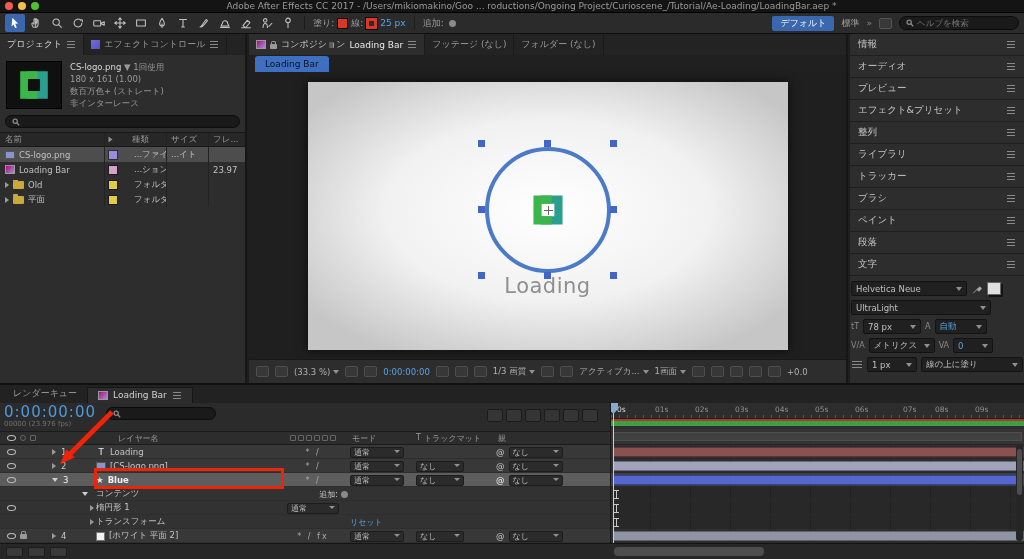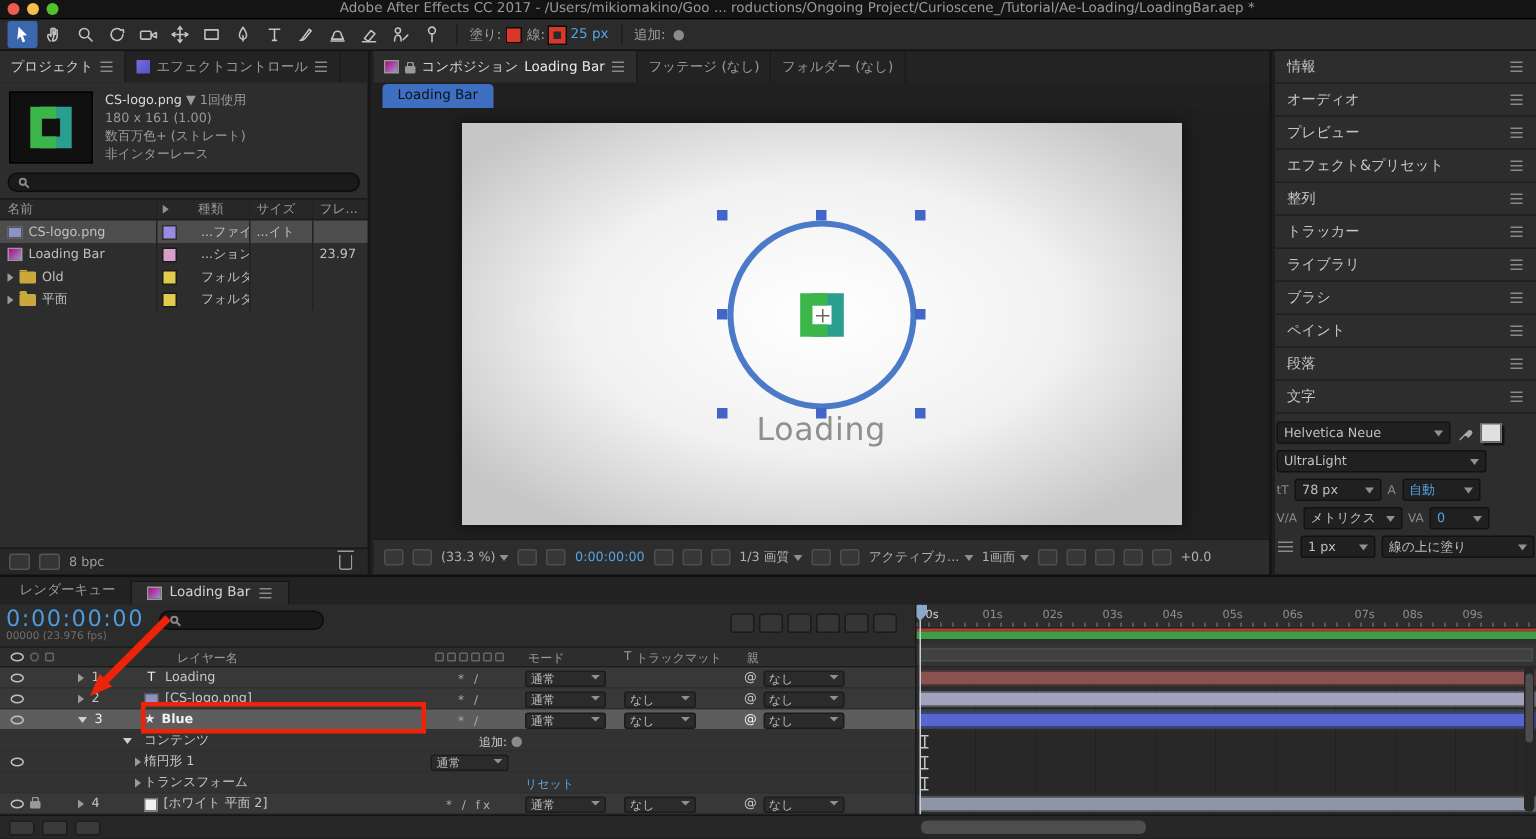--- a/index.html
+++ b/index.html
@@ -250,20 +250,33 @@
     </div>
   <div class="tb-sep"></div>
   <span class="tb-label">塗り:</span>
   <span class="swatch-fill"></span>
   <span class="tb-label">線:</span>
   <span class="swatch-stroke"></span>
   <span class="tb-val">25 px</span>
   <div class="tb-sep"></div>
   <span class="tb-label">追加:</span>
   <span class="add-dot"></span>
+  <div id="tb-right">
+    <span class="ws-active">デフォルト</span>
+    <span class="ws">標準</span>
+    <span class="chevrons">»</span>
+    <span class="wsico"></span>
+    <div class="searchbox" style="width:120px">
+      <svg class="mag" viewBox="0 0 10 10">
+          <circle cx="4" cy="4" r="2.6"></circle>
+          <path d="M6 6 L9 9"></path>
+        </svg>
+      <input placeholder="ヘルプを検索" style="">
+    </div>
+  </div>
 </div>
 
 <div id="project">
   <div class="ptabs">
     <div class="ptab active">
       <span>プロジェクト</span>
       <span class="menu-lines"></span>
     </div>
     <div class="ptab">
       <span class="fx-chip"></span>
@@ -346,26 +359,20 @@
         <span class="twirl-r"></span>
         <span class="folder"></span>
         <span>平面</span>
       </div>
     <div class="col-type">
         <span class="chip" style="background:#e0cc4a"></span>
         <span>フォルダー</span>
       </div>
     <div class="col-size"></div>
     <div class="col-frame"></div>
-  </div>
-  <div id="proj-footer">
-    <span class="fico"></span>
-    <span class="fico"></span>
-    <span>8 bpc</span>
-    <span class="trash"></span>
   </div>
 </div>
 
 <div id="viewer">
   <div class="ptabs">
     <div class="ptab active">
       <span class="cicon"></span>
       <span class="lockico"></span>
       <span>コンポジション</span>
       <span style="color:#e8e8e8">Loading Bar</span>
@@ -451,25 +458,25 @@
     </div>
   <div class="side-item">
       <span>エフェクト&amp;プリセット</span>
       <span class="menu-lines"></span>
     </div>
   <div class="side-item">
       <span>整列</span>
       <span class="menu-lines"></span>
     </div>
   <div class="side-item">
+      <span>ライブラリ</span>
+      <span class="menu-lines"></span>
+    </div>
+  <div class="side-item">
       <span>トラッカー</span>
-      <span class="menu-lines"></span>
-    </div>
-  <div class="side-item">
-      <span>ライブラリ</span>
       <span class="menu-lines"></span>
     </div>
   <div class="side-item">
       <span>ブラシ</span>
       <span class="menu-lines"></span>
     </div>
   <div class="side-item">
       <span>ペイント</span>
       <span class="menu-lines"></span>
     </div>

